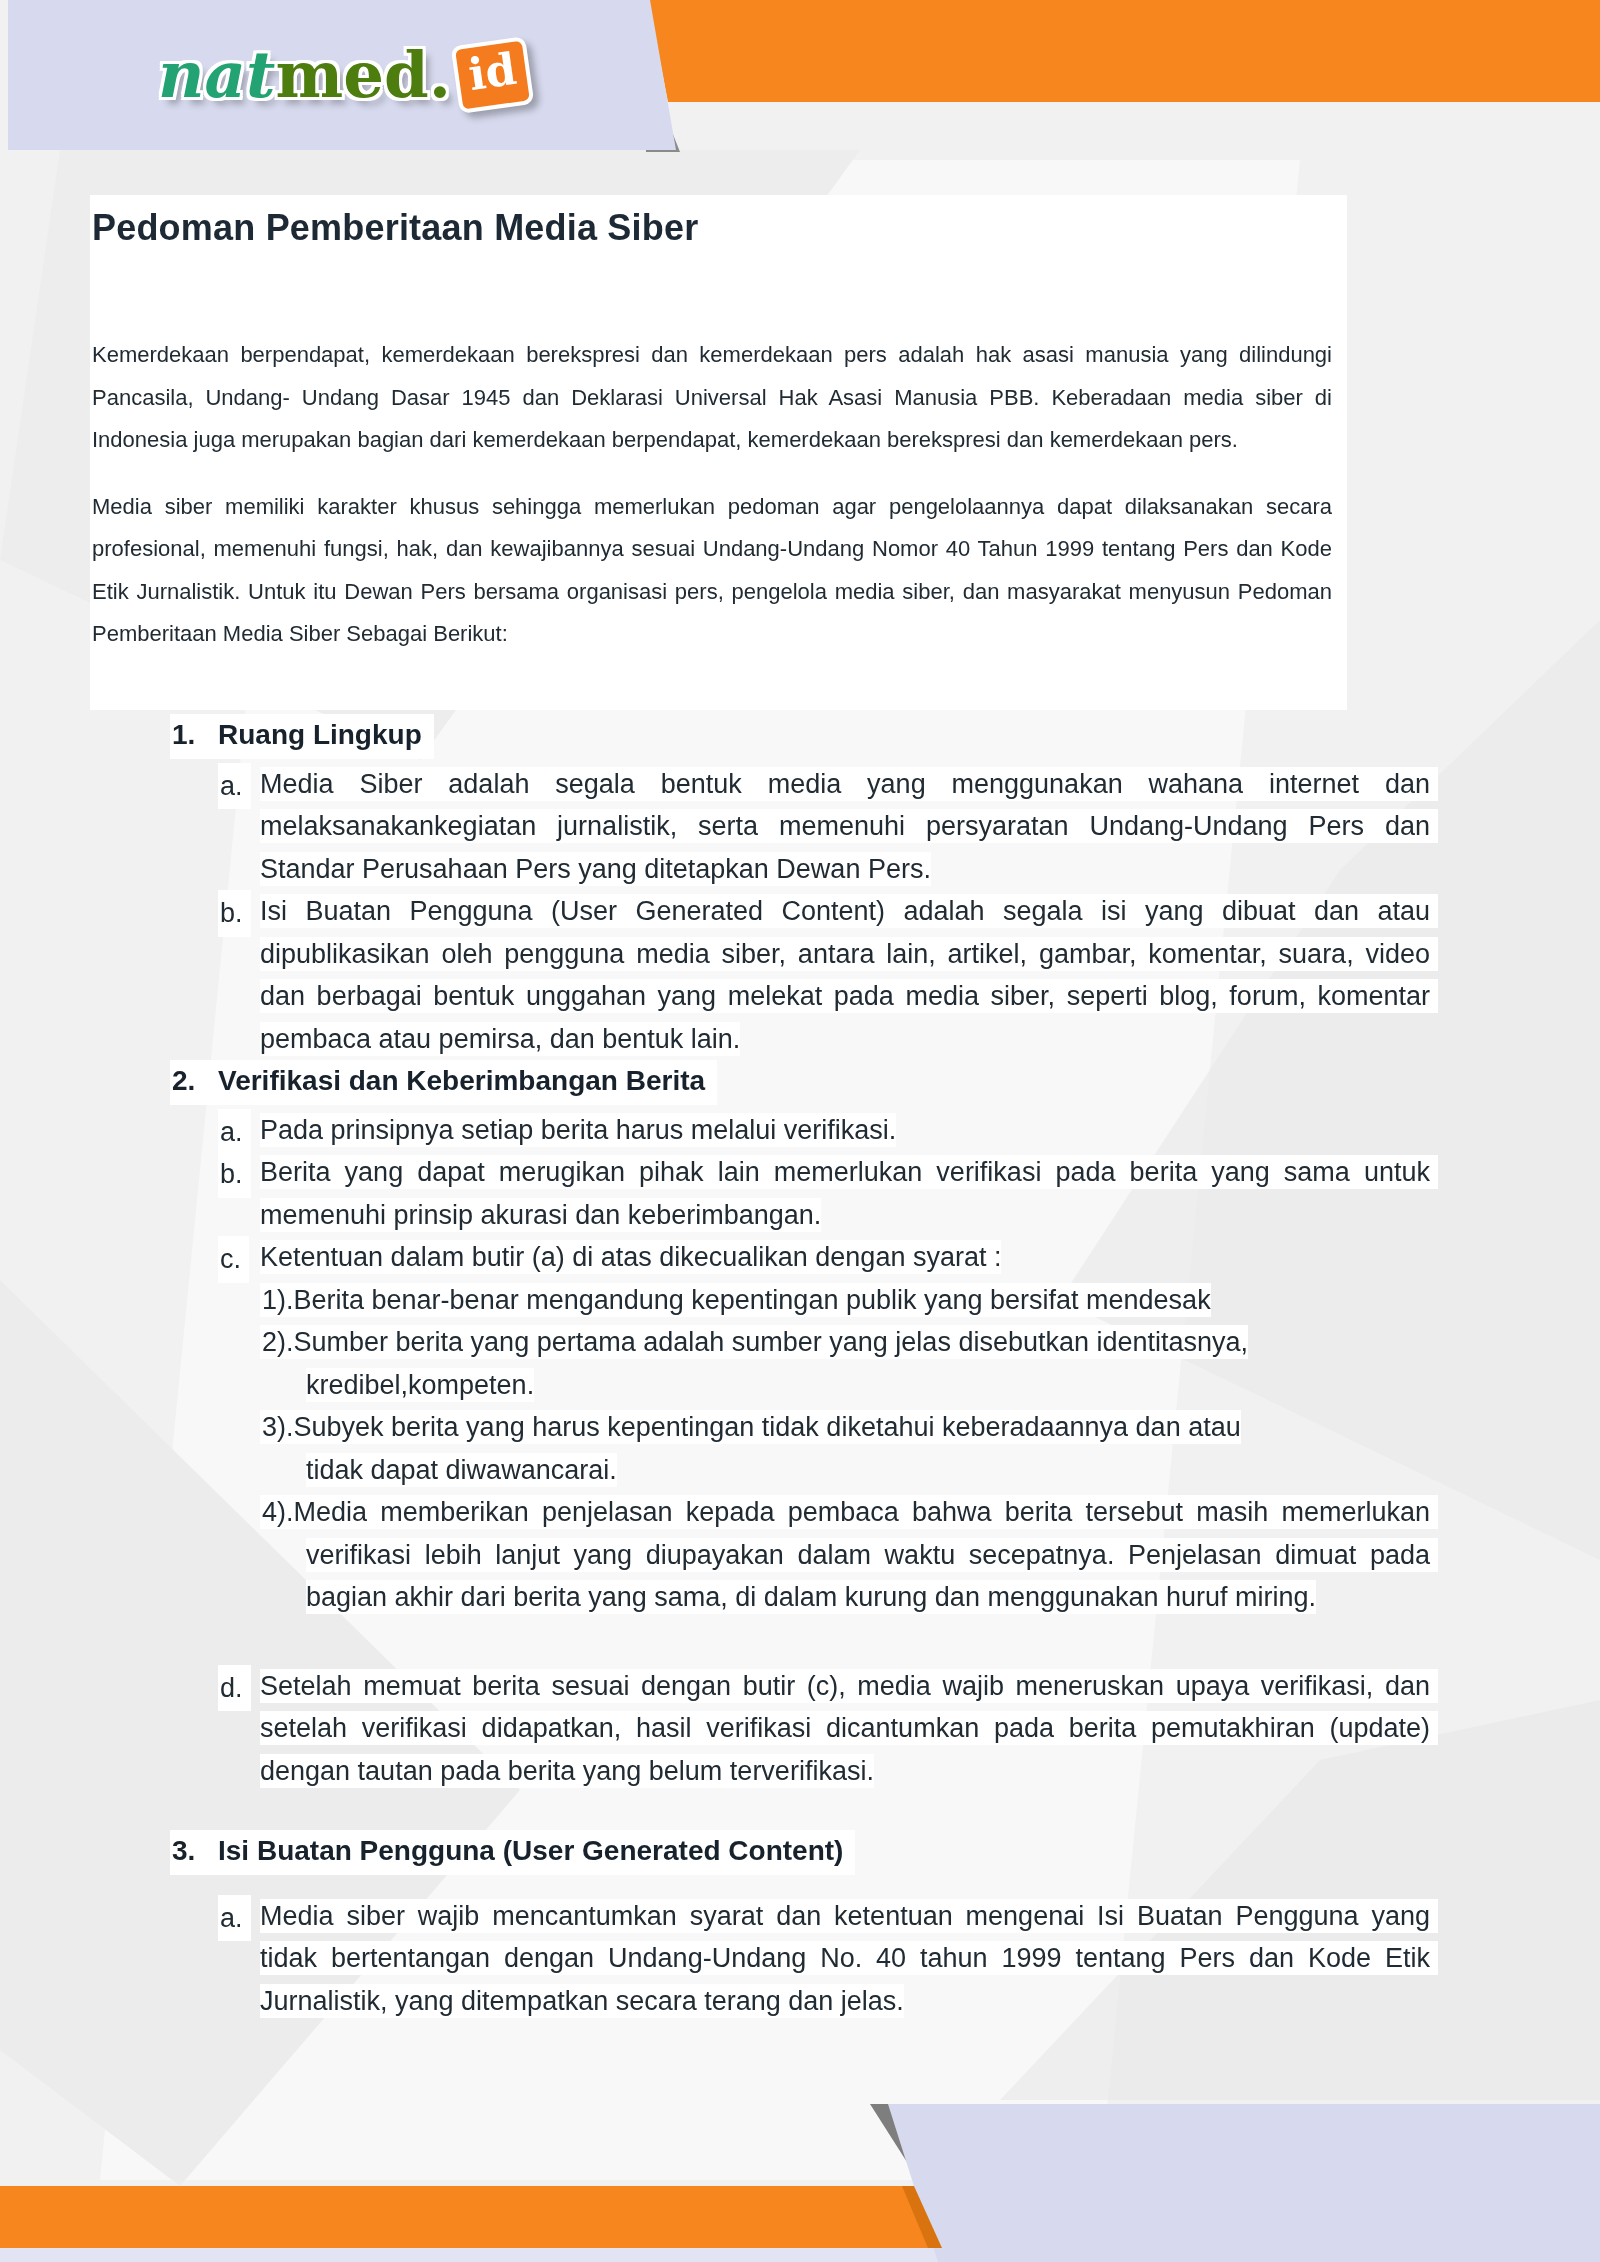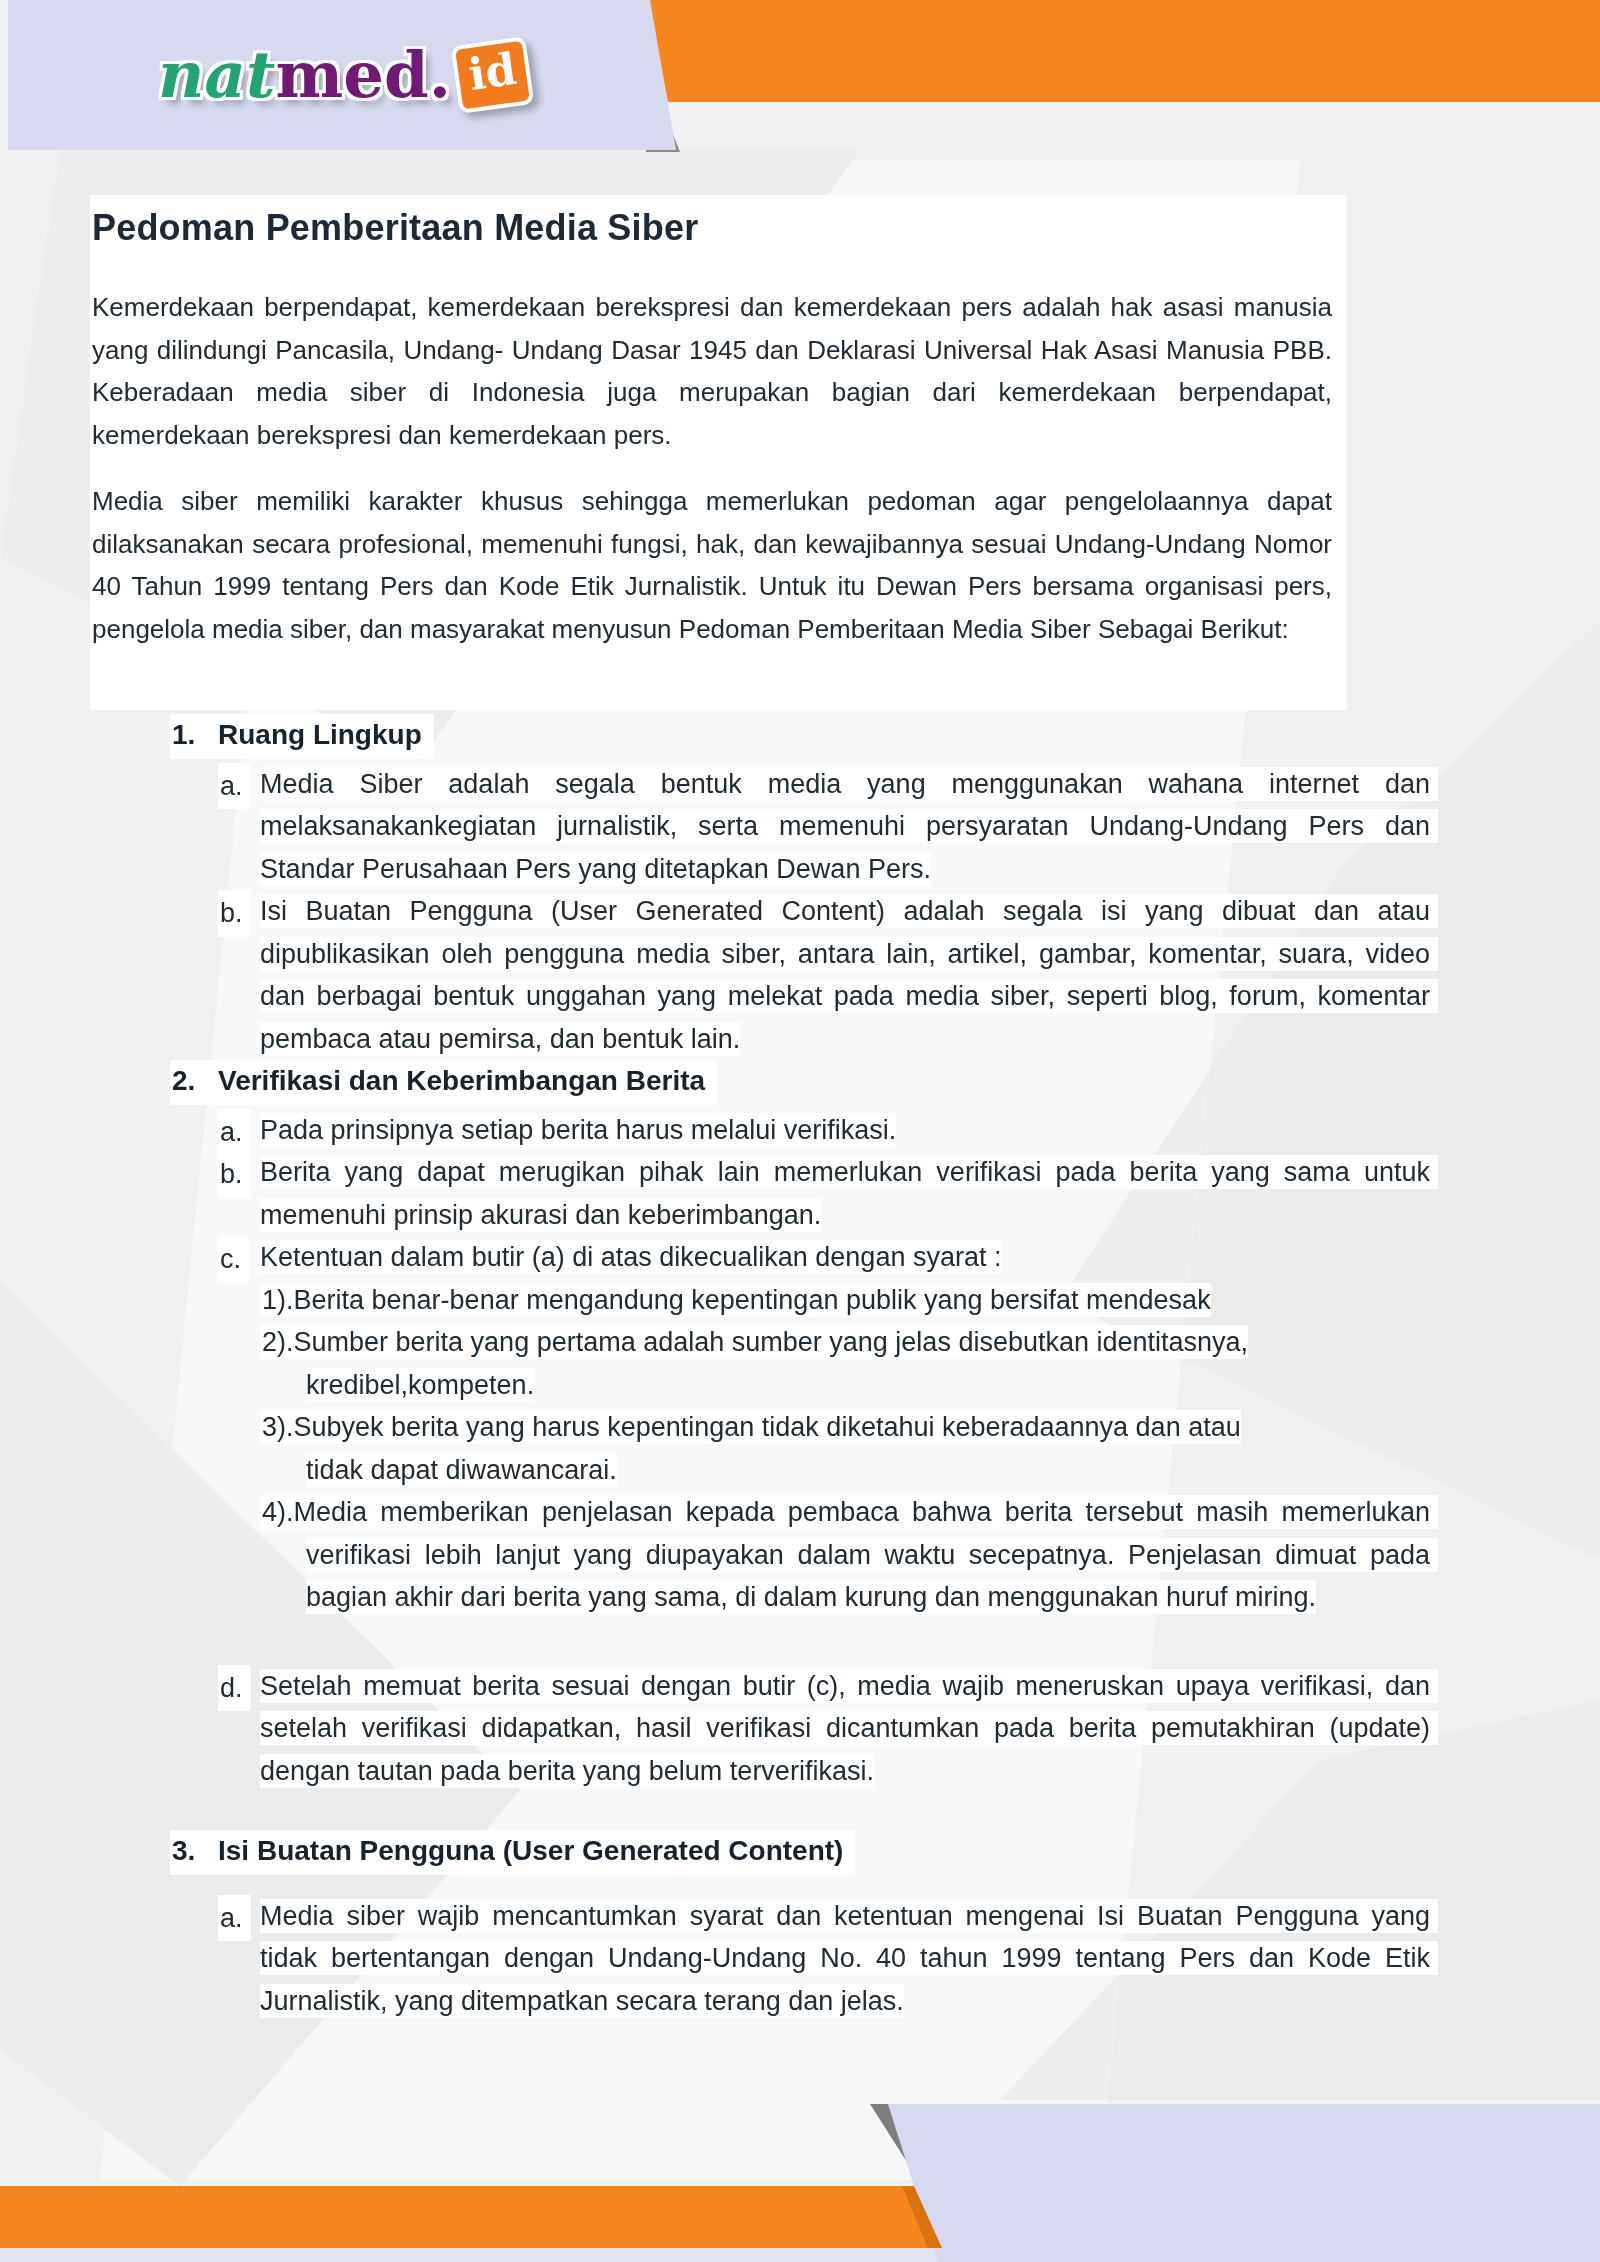--- a/index.html
+++ b/index.html
@@ -19,31 +19,31 @@
               clip-path:polygon(648px 0px,1600px 0px,1600px 102px,668px 102px);z-index:2;}
   .hdr-gray{position:absolute;inset:0;background:#8a8a8a;
             clip-path:polygon(646px 66px,680px 152px,646px 152px);z-index:3;}
   .hdr-lav{position:absolute;inset:0;background:#d7daee;
            clip-path:polygon(8px 0px,650px 0px,676px 150px,8px 150px);z-index:4;}
   .logo{position:absolute;left:158px;top:32px;font-family:"DejaVu Serif",serif;
         font-weight:bold;font-size:64px;line-height:86px;white-space:nowrap;}
   .lg-outline{text-shadow:-3px -3px 0 #fff,3px -3px 0 #fff,-3px 3px 0 #fff,3px 3px 0 #fff,
               0 -3px 0 #fff,0 3px 0 #fff,-3px 0 0 #fff,3px 0 0 #fff,6px 7px 7px rgba(0,0,0,.28);}
   .lg-nat{color:#23a273;font-style:italic;}
-  .lg-med{color:#701a75;}
+  .lg-med{color:#4d7c0f;}
   .lg-id{display:inline-block;background:#f47b1e;color:#fff;font-size:44px;line-height:50px;
          padding:2px 10px 8px 10px;border:4px solid #fff;border-radius:10px;
          transform:rotate(-8deg);margin-left:4px;position:relative;top:-10px;
          box-shadow:5px 6px 7px rgba(0,0,0,.28);}
 
   
   .card{position:absolute;left:90px;top:195px;width:1257px;height:515px;background:#ffffff;z-index:5;}
   .intro{position:absolute;left:92px;top:206px;width:1240px;z-index:6;}
   .title{margin:0;font-size:36px;line-height:44px;font-weight:bold;color:#1d2935;letter-spacing:.2px;}
-  .p{margin:36px 0 0 0;font-size:26px;line-height:42.5px;text-align:justify;color:#212b33;}
+  .p{margin:84px 0 0 0;font-size:22px;line-height:42.5px;text-align:justify;color:#212b33;}
   .p.p2{margin-top:24px;}
   .p span{background:#fff;padding:2px 0;white-space:pre-wrap;}
 
   
   .listcol{position:absolute;left:162px;top:714px;width:1268px;z-index:6;
            font-size:27px;line-height:42.5px;color:#212b33;}
   .sec-h{font-weight:bold;font-size:28px;line-height:42.5px;color:#17222c;margin:0 0 4px 0;padding-left:8px;}
   .sec-h .hbox{background:#fff;display:inline-block;padding:0 12px 2px 2px;}
   .sec-h .num{display:inline-block;width:46px;}
   .sec3{margin-top:38px;}

